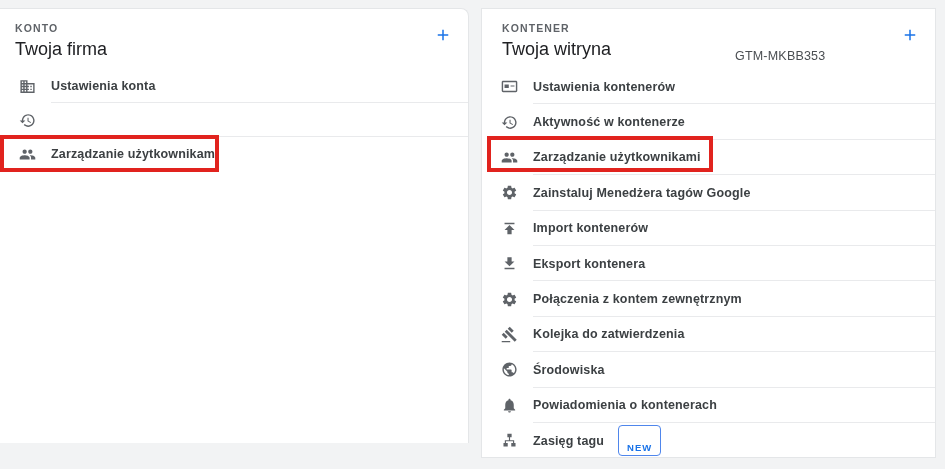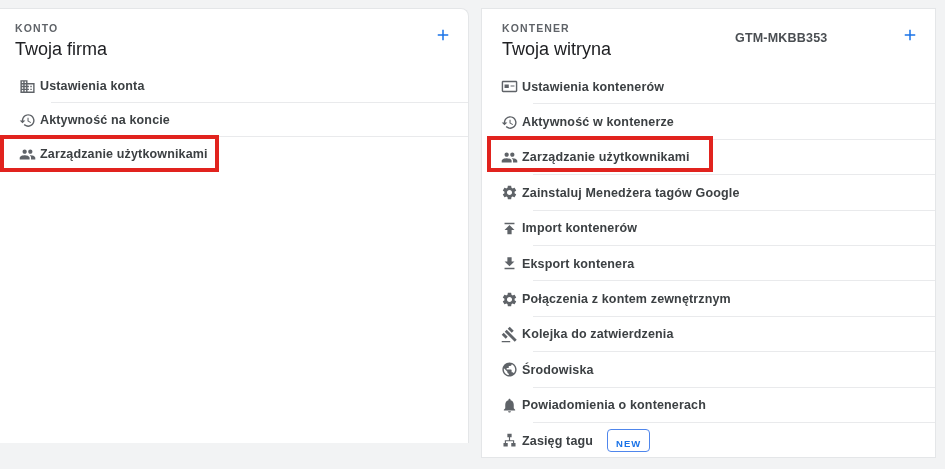--- a/index.html
+++ b/index.html
@@ -18,47 +18,47 @@
   .panel-account{left:0;width:469px;height:435px;border-left:none;border-bottom:none;border-radius:0 8px 0 0;}
   .panel-container{left:481px;width:455px;height:450px;border-radius:0;}
   .panel-header{position:relative;height:60px;padding:13px 16px 0 15px;}
   .panel-container .panel-header{padding-left:20px;}
   .section-label{
     font-size:10.5px;font-weight:bold;letter-spacing:1.1px;color:var(--gray);
     text-transform:uppercase;
   }
   .panel-title{font-size:18px;font-weight:normal;color:var(--title);margin-top:5px;}
   .gtm-id{
-    position:absolute;left:253px;top:22px;
-    font-size:12.5px;font-weight:bold;color:#4a4e52;letter-spacing:.2px;
+    position:absolute;left:253px;top:40px;
+    font-size:12.5px;font-weight:normal;color:#4a4e52;letter-spacing:.2px;
   }
   .plus-btn{
     position:absolute;top:14px;right:13px;width:24px;height:24px;
     display:flex;align-items:center;justify-content:center;
     background:none;border:none;cursor:pointer;padding:0;
   }
   .list{width:100%;}
   .row{
     position:relative;display:flex;align-items:center;
     padding-left:18px;cursor:pointer;
   }
   .panel-account .row{height:34px;}
   .panel-container .row{height:35.4px;align-items:center;}
   .row:not(.last)::after{
     content:"";position:absolute;left:51px;right:0;bottom:0;height:1px;background:var(--divider);
   }
   .icon{width:18px;height:18px;display:flex;align-items:center;justify-content:center;flex:0 0 18px;}
   .row-label{
-    margin-left:4px;font-size:12.5px;font-weight:bold;color:var(--item);
+    margin-left:15px;font-size:12.5px;font-weight:bold;color:var(--item);
     letter-spacing:.15px;white-space:nowrap;
   }
   .new-badge{
     margin-left:14px;font-size:9.5px;font-weight:bold;letter-spacing:1px;
     color:var(--blue);border:1px solid #4f86ec;border-radius:4px;
-    padding:9px 8px 2px 8px;line-height:1;background:#fff;
+    padding:17px 8px 2px 8px;line-height:1;background:#fff;
   }
   .red-box{position:absolute;border:4px solid var(--red);background:transparent;pointer-events:none;}
   .red-box-account{left:0;top:135px;width:219px;height:37px;}
   .red-box-container{left:487px;top:136px;width:226px;height:36px;}
 </style>
 </head>
 <body>
 
 <div class="panel panel-account">
   <div class="panel-header">
@@ -81,21 +81,20 @@
         </span>
     <span class="row-label">Ustawienia konta</span>
   </div>
 
   <div class="row">
     <span class="icon">
           <svg viewBox="0 0 24 24" width="17" height="17">
             <path fill="#5f6368" d="M13 3c-4.97 0-9 4.03-9 9H1l3.89 3.89.07.14L9 12H6c0-3.87 3.13-7 7-7s7 3.13 7 7-3.13 7-7 7c-1.93 0-3.68-.79-4.94-2.06l-1.42 1.42C8.27 19.99 10.51 21 13 21c4.97 0 9-4.03 9-9s-4.03-9-9-9zm-1 5v5l4.28 2.54.72-1.21-3.5-2.08V8H12z"></path>
           </svg>
         </span>
-    <span class="row-label">Aktywność na koncie</span>
   </div>
 
   <div class="row last">
     <span class="icon">
           <svg viewBox="0 0 24 24" width="17" height="17">
             <path fill="#5f6368" d="M16 11c1.66 0 2.99-1.34 2.99-3S17.66 5 16 5c-1.66 0-3 1.34-3 3s1.34 3 3 3zm-8 0c1.66 0 2.99-1.34 2.99-3S9.66 5 8 5C6.34 5 5 6.34 5 8s1.34 3 3 3zm0 2c-2.33 0-7 1.17-7 3.5V19h14v-2.5c0-2.33-4.67-3.5-7-3.5zm8 0c-.29 0-.62.02-.97.05 1.16.84 1.97 1.97 1.97 3.45V19h6v-2.5c0-2.33-4.67-3.5-7-3.5z"></path>
           </svg>
         </span>
     <span class="row-label">Zarządzanie użytkownikami</span>
   </div>

